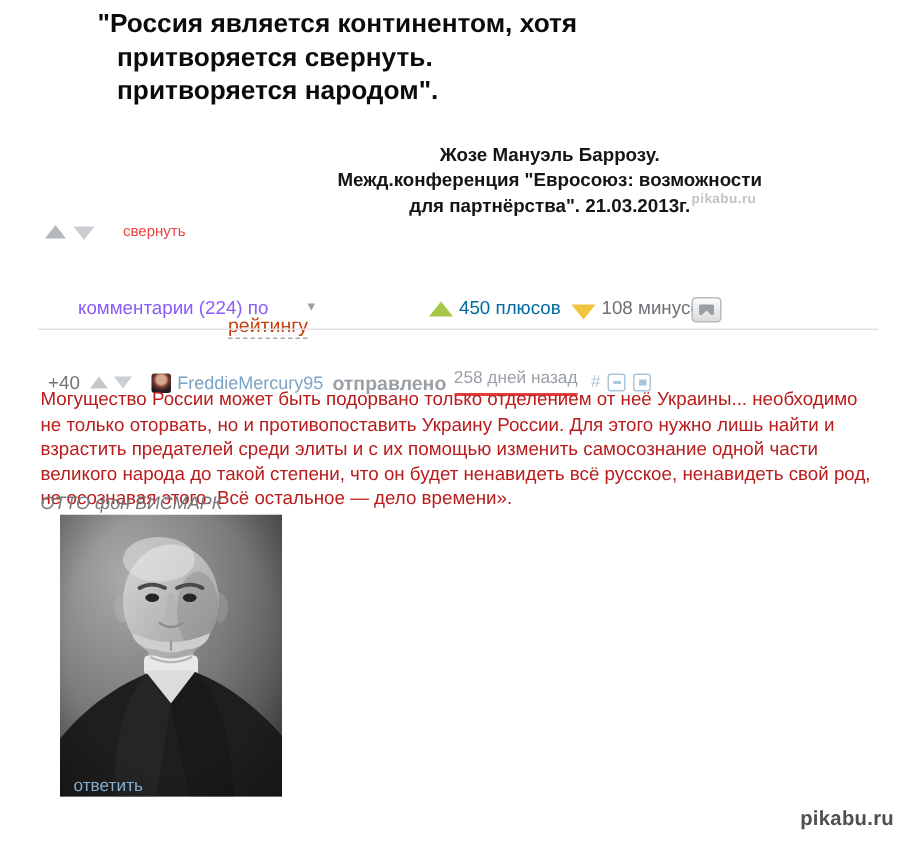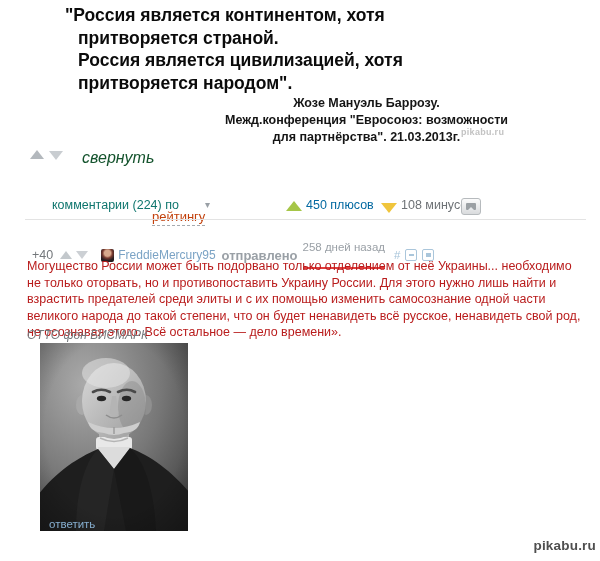--- a/index.html
+++ b/index.html
@@ -25,23 +25,23 @@
          border-bottom:8px solid #c3c8cc;}
   .tri-down-sm{border-left:6px solid transparent;border-right:6px solid transparent;
          border-top:8px solid #ccd0d4;}
   .tri-up-green{border-left:8px solid transparent;border-right:8px solid transparent;
          border-bottom:10px solid #a6c648;}
   .tri-down-yellow{border-left:8px solid transparent;border-right:8px solid transparent;
          border-top:10px solid #f0c53c;}
   
   .post-up{position:absolute;left:30px;top:150px;cursor:pointer;}
   .post-down{position:absolute;left:49px;top:151px;cursor:pointer;}
-  .collapse-link{position:absolute;left:82px;top:149px;font-size:16px;color:#14532d;cursor:pointer;font-style:italic;}
+  .collapse-link{position:absolute;left:82px;top:149px;font-size:10px;color:#ef4444;cursor:pointer;}
   
-  .cbar-label{position:absolute;left:27px;top:198px;font-size:12.5px;color:#0f766e;padding-left:25px;}
+  .cbar-label{position:absolute;left:27px;top:198px;font-size:12.5px;color:#8b5cf6;padding-left:25px;}
   .sort-link{position:absolute;left:152px;top:209px;font-size:13px;color:#c2410c;
          border-bottom:1px dashed #a6abb0;cursor:pointer;padding-bottom:1px;}
   .sort-caret{position:absolute;left:205px;top:199px;font-size:10px;color:#9aa0a6;cursor:pointer;}
   .plus-tri{position:absolute;left:286px;top:201px;}
   .pluses{position:absolute;left:306px;top:198px;font-size:12.5px;color:#0369a1;}
   .minus-tri{position:absolute;left:381px;top:203px;}
   .minuses{position:absolute;left:401px;top:198px;font-size:12.5px;color:#6e7276;}
   .img-toggle{position:absolute;left:461px;top:198px;width:18px;height:15px;border-radius:3px;
          border:1px solid #b6babd;background:linear-gradient(#fbfbfb,#d9dbdd);cursor:pointer;
          display:flex;align-items:center;justify-content:center;}
@@ -52,43 +52,42 @@
   
   .c-header{position:absolute;left:32px;top:235px;height:16px;display:flex;align-items:center;white-space:nowrap;margin-top:12px;}
   .c-rating{font-size:12.5px;color:#73777b;}
   .c-up{margin-left:7px;cursor:pointer;}
   .c-down{margin-left:4px;cursor:pointer;}
   .avatar{margin-left:13px;width:13px;height:13px;border-radius:2px;cursor:pointer;
          background:radial-gradient(circle at 50% 32%, #d7a88c 0 28%, #7a3b30 45%, #2b1f22 68%, #17171b 100%);}
   .username{margin-left:4px;font-size:12px;color:#7ba3c5;cursor:pointer;}
   .sent{margin-left:6px;font-size:13px;color:#9aa0a6;font-weight:bold;}
   .time{margin-left:5px;font-size:11.5px;color:#9aa0a6;cursor:pointer;
-         border-bottom:2px solid #e23b3b;padding-bottom:14px;}
+         border-bottom:2px solid #e23b3b;padding-bottom:4px;}
   .hash{margin-left:9px;font-size:11.5px;color:#a7c4da;cursor:pointer;}
   .boxicon{margin-left:5px;width:10px;height:10px;border:1px solid #aac6db;border-radius:2px;
          display:flex;align-items:center;justify-content:center;cursor:pointer;}
   .boxicon .minus{width:5px;height:1.5px;background:#aac6db;}
   .boxicon .disk{width:5px;height:4px;background:#aac6db;}
   .c-body{position:absolute;left:27px;top:258px;width:559px;font-size:12.5px;
          line-height:16.6px;color:#b91c1c;}
   .photo-caption{position:absolute;left:27px;top:328px;font-size:12px;color:#75797d;font-style:italic;}
   .photo{position:absolute;left:40px;top:343px;width:148px;height:188px;cursor:pointer;}
   .photo svg{display:block;width:100%;height:100%;}
   .reply-link{position:absolute;left:27px;top:518px;font-size:11.5px;color:#86aecf;cursor:pointer;margin-left:22px;}
   .site-logo{position:absolute;right:4px;top:538px;font-size:13.5px;font-weight:bold;color:#4f4f4f;letter-spacing:.2px;}
 </style>
 </head>
 <body>
 
 <div class="stage">
 
   <div class="quote">
     <div>"Россия является континентом, хотя</div>
-    <div class="cont">притворяется страной.</div>
-    <div class="cont">Россия является цивилизацией, хотя</div>
+    <div class="cont">притворяется свернуть.</div>
     <div class="cont">притворяется народом".</div>
   </div>
   <div class="attribution">
     <div>Жозе Мануэль Баррозу.</div>
     <div>Межд.конференция "Евросоюз: возможности</div>
     <div>для партнёрства". 21.03.2013г.</div>
   </div>
   <div class="img-watermark">pikabu.ru</div>
 
   <span class="tri tri-up-big post-up"></span>

